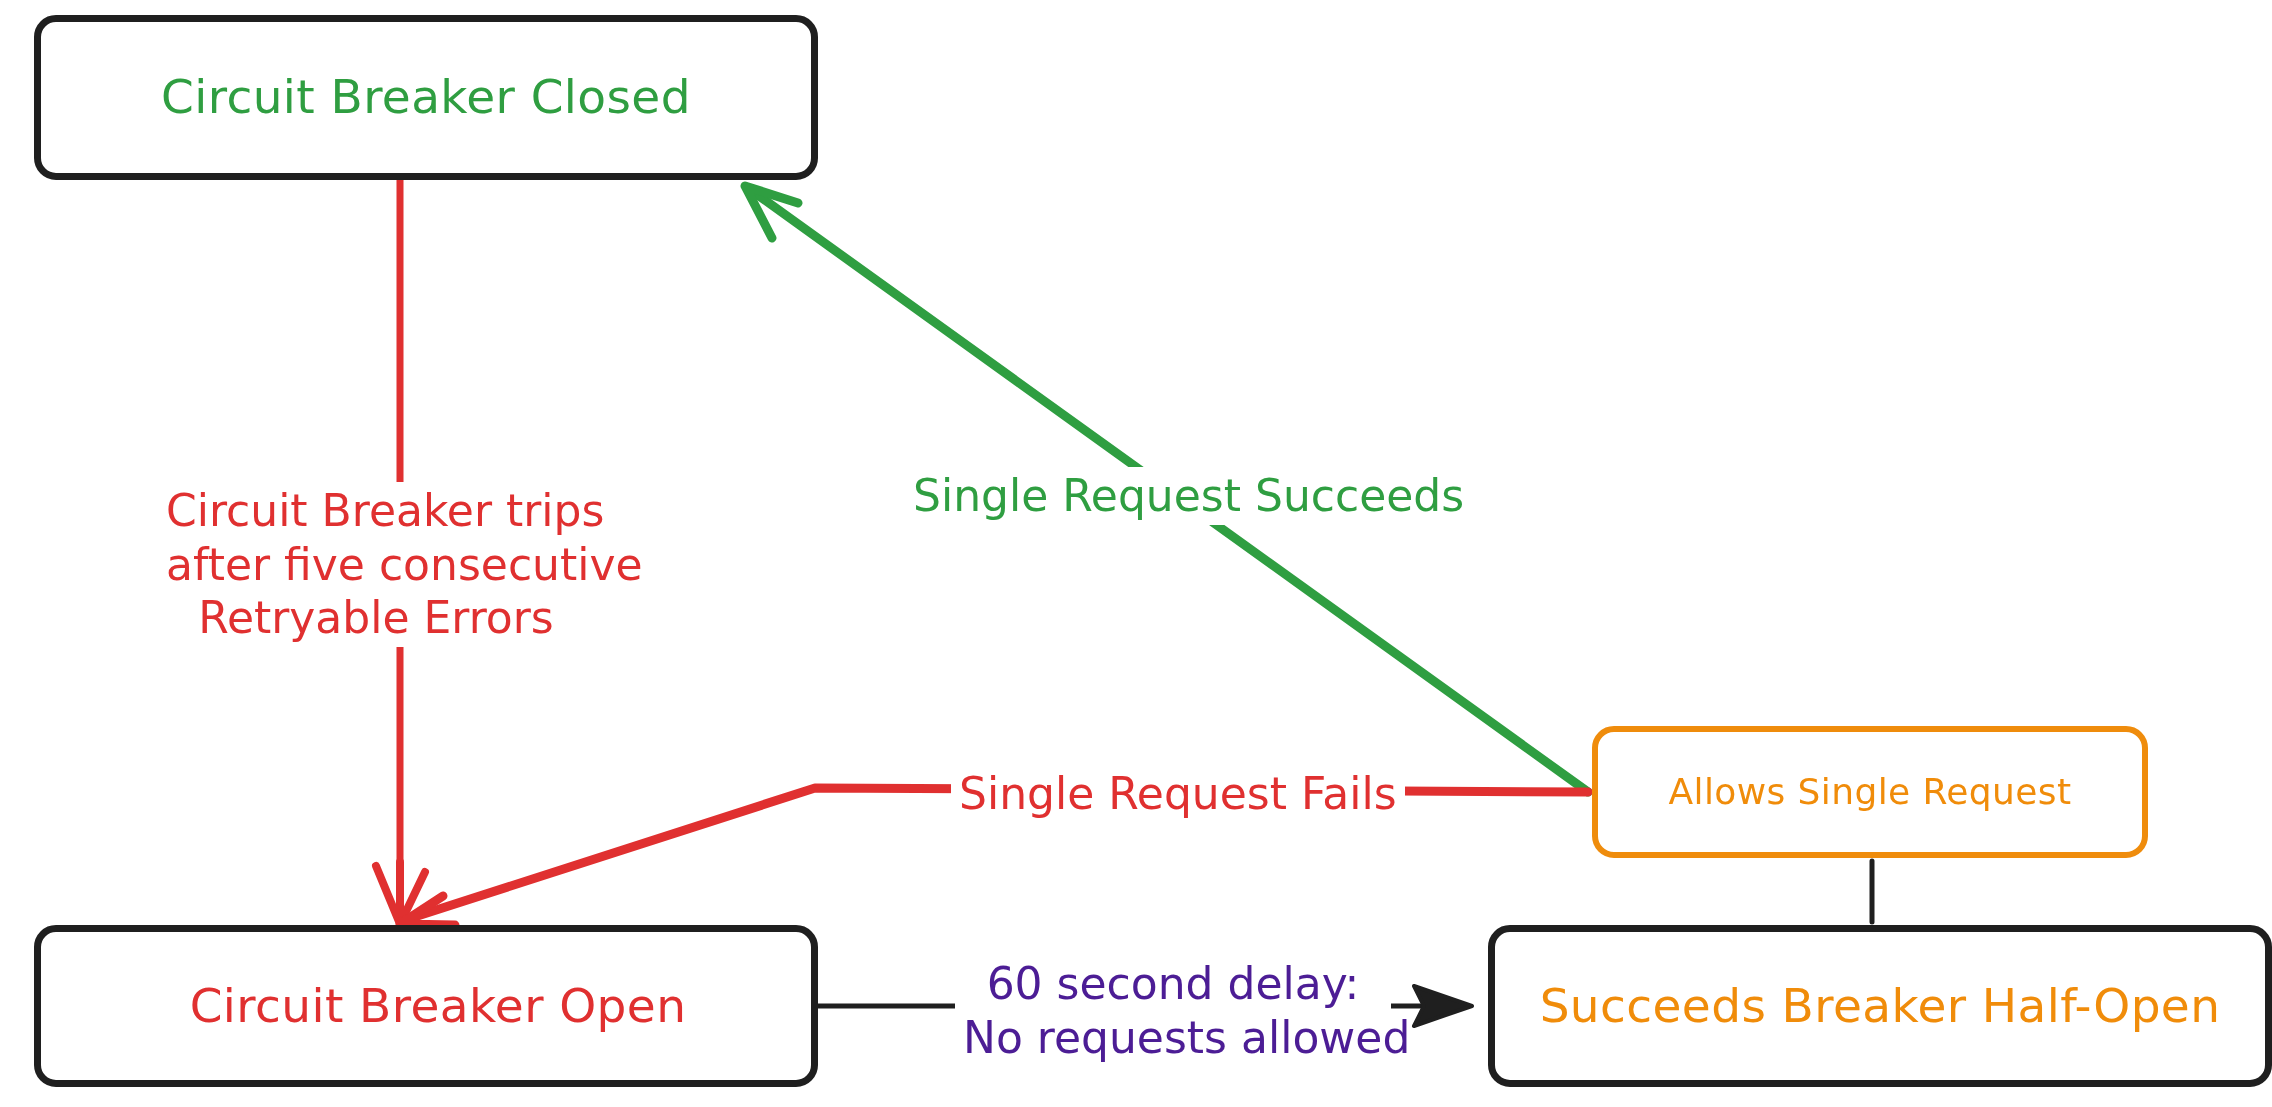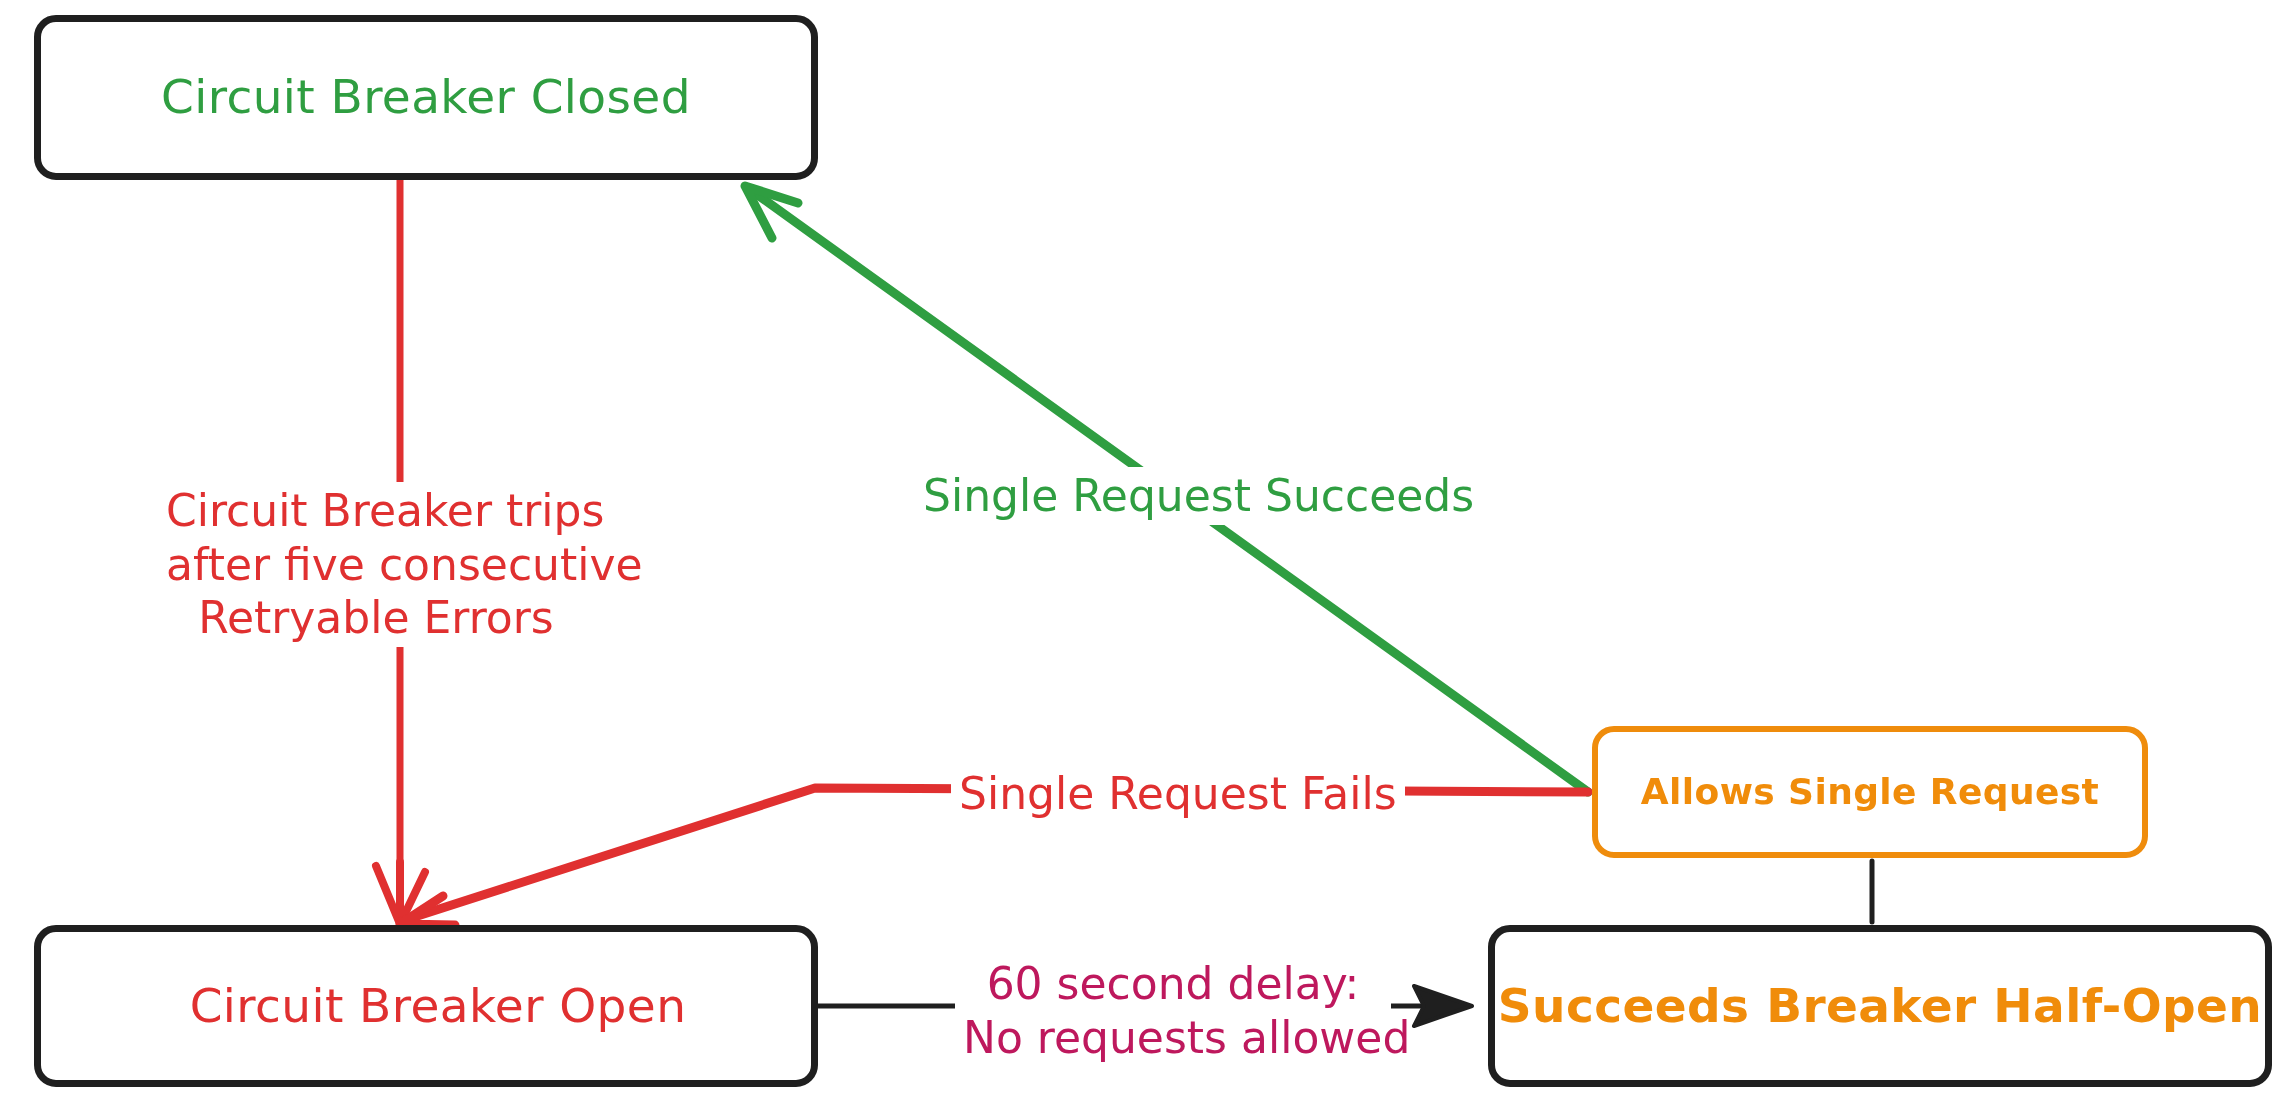--- a/index.html
+++ b/index.html
@@ -44,21 +44,21 @@
   .node-label {
     font-family: "DejaVu Sans", sans-serif;
     font-size: 47px;
     font-weight: 400;
     letter-spacing: 0.4px;
     line-height: 1.15;
     white-space: nowrap;
   }
   .label-green { color: #2f9e41; }
   .label-red   { color: #e03030; }
-  .label-orange{ color: #f08c0a; font-weight: bold; }
+  .label-orange{ color: #f08c0a; }
 
   #node-closed {
     left: 18px;  top: 15px;
     width: 784px; height: 165px;
   }
   #node-open {
     left: 18px;  top: 925px;
     width: 784px; height: 162px; padding-left: 24px;
   }
   #node-allows {
@@ -82,31 +82,30 @@
     padding: 2px 8px;
   }
   #label-trips {
     left: 158px; top: 482px;
     width: 420px;
     color: #e03030;
   }
   #label-succeeds {
     left: 905px; top: 467px;
     color: #2f9e41;
-    margin-left: 10px;
   }
   #label-fails {
     left: 935px; top: 765px;
     color: #e03030;
     margin-left: 16px;
   }
   #label-delay {
     left: 955px; top: 955px;
     width: 420px;
-    color: #be185d;
+    color: #4c1d95;
   }
 </style>
 </head>
 <body>
 
 <div id="diagram-canvas">
 
   <svg id="edge-layer" viewBox="0 0 2272 1107" width="2272" height="1107" xmlns="http://www.w3.org/2000/svg">
 
     <g>

